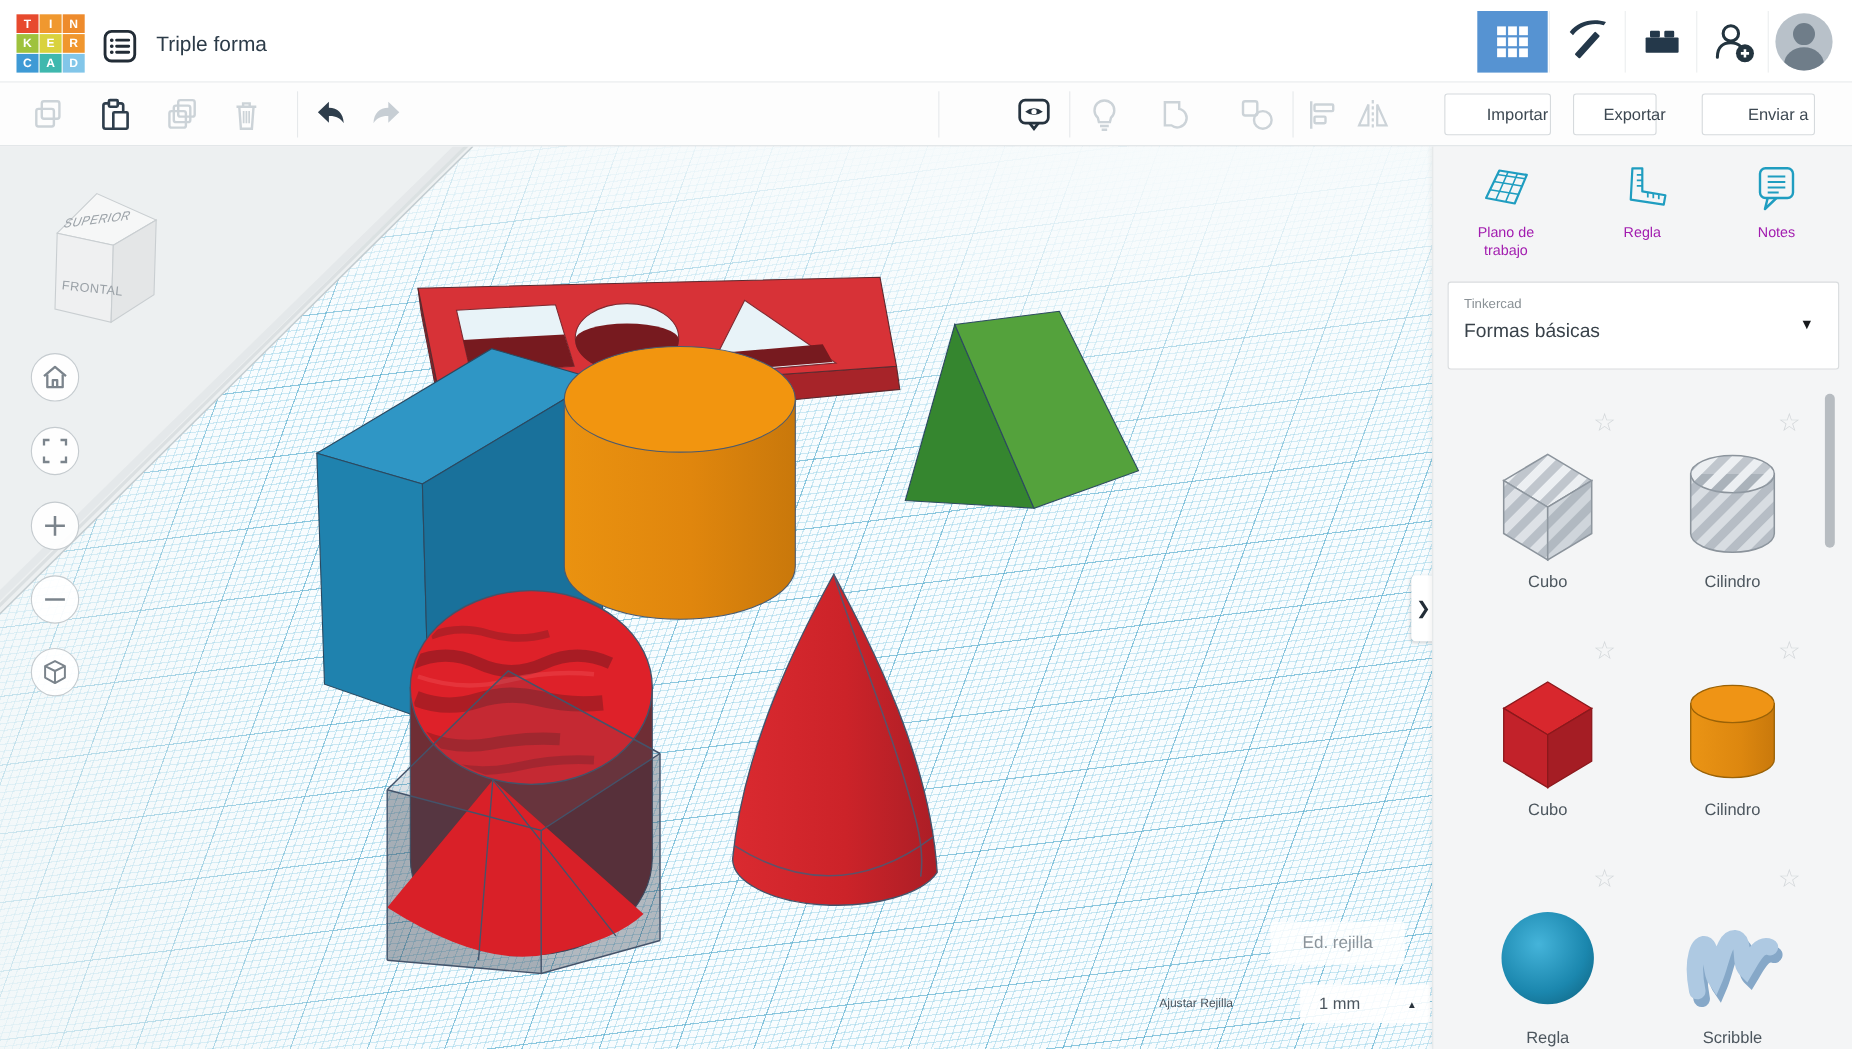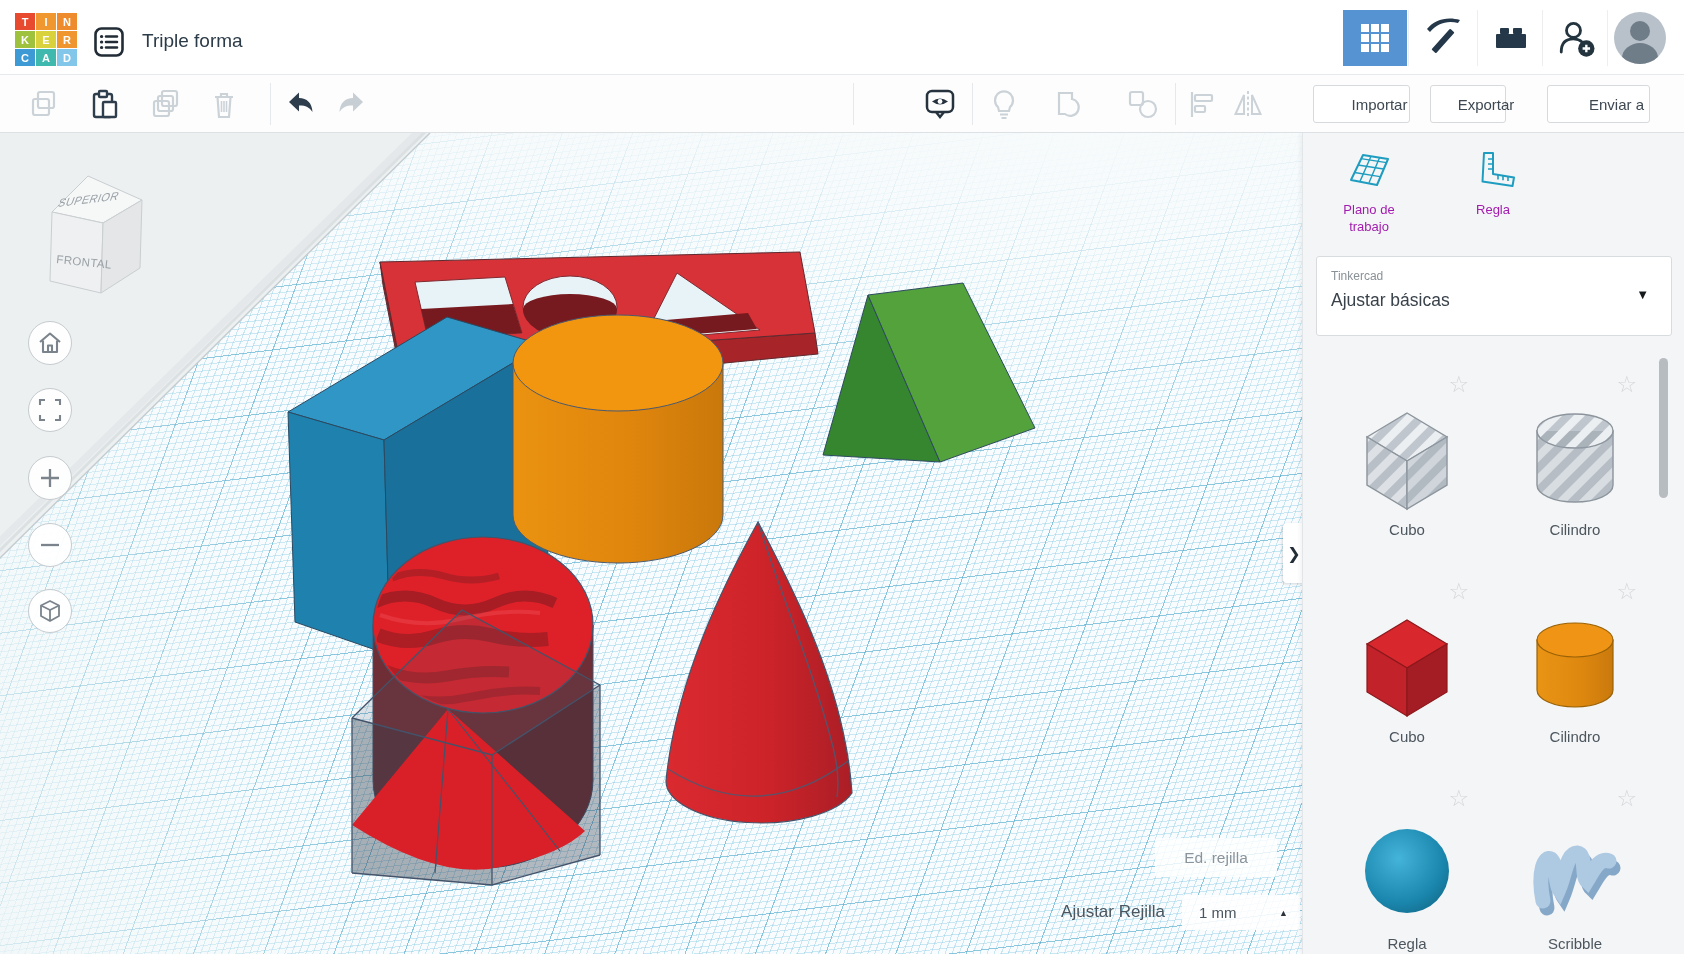--- a/index.html
+++ b/index.html
@@ -53,21 +53,21 @@
       linear-gradient(75deg, rgba(240,246,247,0.75) 0%, rgba(240,246,247,0) 26%); }
   .scene { position:absolute; inset:0; }
 
   .nav-btn { position:absolute; left:28px; width:44px; height:44px; border-radius:50%;
     background:rgba(255,255,255,0.92); border:1px solid #c5cbcf; display:flex; align-items:center;
     justify-content:center; cursor:pointer; }
 
   .edit-grid-btn { position:absolute; left:1155px; top:705px; width:122px; height:39px;
     background:rgba(255,255,255,0.8); border-radius:3px; color:#8b949b; font-size:15.5px;
     display:flex; align-items:center; justify-content:center; cursor:pointer; }
-  .snap-label { position:absolute; left:1005px; top:766px; width:160px; font-size:17px;
+  .snap-label { position:absolute; left:961px; top:766px; width:160px; font-size:11px;
     color:#4b555e; line-height:26px; text-align:right; }
   .snap-select { position:absolute; left:1182px; top:762px; width:118px; height:35px;
     background:rgba(255,255,255,0.88); border-radius:3px; color:#4b555e; font-size:15px;
     display:flex; align-items:center; cursor:pointer; padding-left:17px; }
   .snap-caret { position:absolute; right:12px; font-size:9px; color:#2a333c; }
   .collapse-tab { position:absolute; left:1283px; top:390px; width:22px; height:60px; background:#fff;
     border-radius:4px 0 0 4px; box-shadow:-1px 1px 3px rgba(0,0,0,0.15); display:flex;
     align-items:center; justify-content:center; font-size:16px; font-weight:bold; color:#232d37;
     cursor:pointer; }
 
@@ -450,24 +450,34 @@
     <div class="tool" style="left:134px">
       <svg width="46" height="46" viewBox="0 0 46 46">
         <g stroke="#1f9dc0" stroke-width="2" fill="none" stroke-linejoin="round">
           <path d="M14,4 L23,4 L23,25 L44,28.5 L42.5,37 L12.5,32.5 Z"></path>
           <path d="M23,10 h-5 M23,15 h-5 M23,20 h-5" stroke-width="1.6"></path>
           <path d="M28,26 v4.5 M33,26.8 v4.5 M38,27.6 v4.5" stroke-width="1.6"></path>
         </g>
         </svg>
       <div class="tool-label">Regla</div>
     </div>
+    <div class="tool" style="left:256px">
+      <svg width="46" height="46" viewBox="0 0 46 46">
+        <g stroke="#1f9dc0" stroke-width="2.2" fill="none" stroke-linejoin="round">
+          <rect x="8" y="4" width="30" height="27" rx="5"></rect>
+          <path d="M15,31 L12.5,41 L23,31"></path>
+          <path d="M15,11.5 h16 M15,16.5 h16 M15,21.5 h16 M15,26 h10" stroke-width="1.7"></path>
+        </g>
+        </svg>
+      <div class="tool-label">Notes</div>
+    </div>
 
     <div class="library-box">
       <div class="lib-brand">Tinkercad</div>
-      <div class="lib-selected">Ajustar básicas</div>
+      <div class="lib-selected">Formas básicas</div>
       <div class="lib-caret">▼</div>
     </div>
 
     <div class="tile" style="left:26px;top:238px">
       <div class="star">☆</div>
       <svg class="tile-icon" width="120" height="120" viewBox="0 0 120 120">
         <defs>
             <pattern id="st1" patternUnits="userSpaceOnUse" width="16" height="16" patternTransform="rotate(45)">
           <rect width="8" height="16" fill="rgba(148,157,167,0.5)"></rect>
             </pattern>

